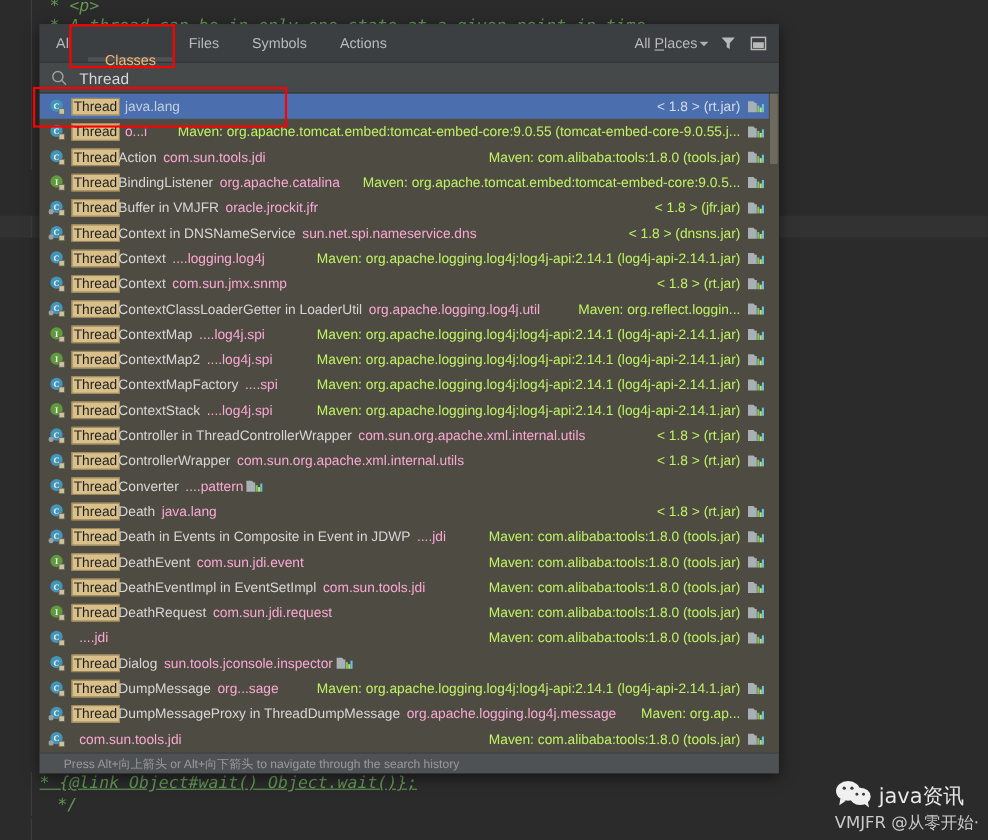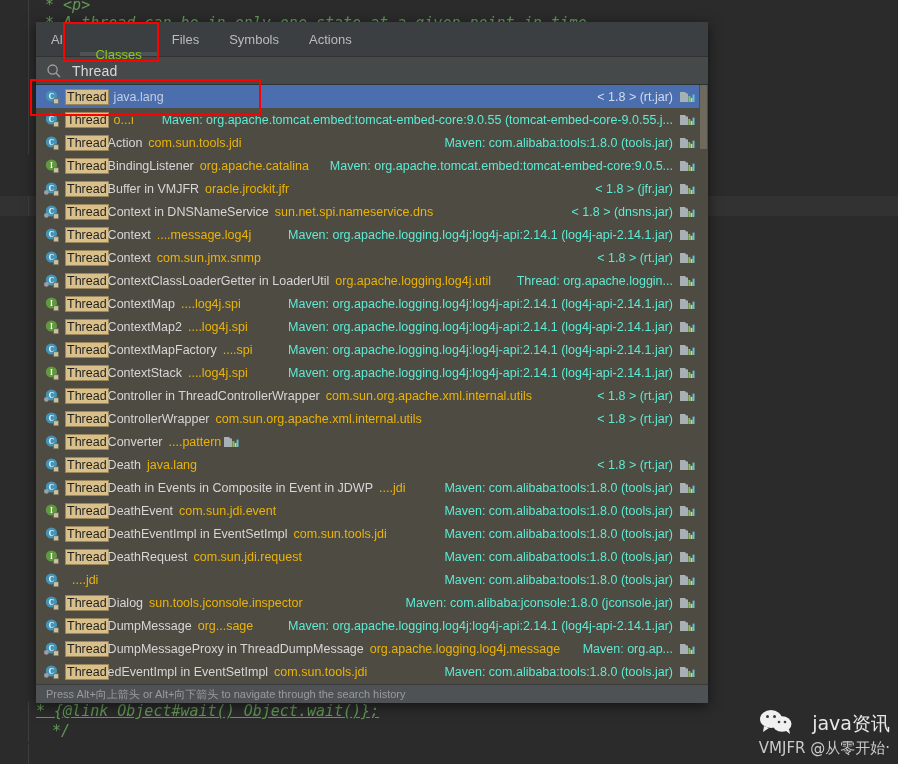--- a/index.html
+++ b/index.html
@@ -84,21 +84,21 @@
     display: flex;
     align-items: center;
     padding: 0 15px;
     font-size: 13px;
     color: #bbbbbb;
     cursor: default;
     user-select: none;
   }
   .se-tab.active {
     background: #4e5254;
-    color: #84cc16;
+    color: #fdba74;
     margin-top: 30px;
   }
   .tab-spacer { flex: 1 1 auto; }
   .se-right {
     display: flex;
     align-items: center;
     gap: 9px;
     padding-right: 10px;
   }
   .places-label {
@@ -179,28 +179,28 @@
   .se-row.selected .se-name { color: #ffffff; }
   .se-name .match {
     background: #d9c08a;
     color: #1f1f1f;
     border: 1px solid #9a8659;
     padding: 0 1px;
     margin: 0 -1px;
   }
   .se-pkg {
     font-size: 12.5px;
-    color: #eab308;
+    color: #f9a8d4;
     margin-left: 6px;
     flex: 0 0 auto;
   }
   .se-row.selected .se-pkg { color: #c3cede; }
   .se-loc {
     font-size: 12.5px;
-    color: #5eead4;
+    color: #bef264;
     margin-left: auto;
     padding-left: 14px;
     padding-right: 4px;
     flex: 0 1 auto;
     overflow: hidden;
     text-overflow: ellipsis;
     text-align: right;
   }
   .se-row.selected .se-loc { color: #d3dcea; }
   .se-jar {
@@ -225,21 +225,21 @@
     background: #6e6a5e;
     border-radius: 1px;
   }
 
   
   #se-footer {
     height: 18px;
     background: #4e5254;
     display: flex;
     align-items: center;
-    padding-left: 10px;
+    padding-left: 22px;
     border-top: 1px solid #393b3d;
   }
   #se-hint {
     font-size: 11px;
     color: #9a9a9a;
   }
 
   
   .redbox {
     position: absolute;
@@ -253,21 +253,21 @@
   #watermark {
     position: absolute;
     right: 8px;
     bottom: 6px;
     text-align: center;
     user-select: none;
   }
   #wm-top {
     display: flex;
     align-items: center;
-    justify-content: space-between;
+    justify-content: flex-start;
     gap: 6px;
   }
   #wm-text {
     font-size: 19px;
     color: #e8e8e8;
     font-family: "DejaVu Sans", sans-serif;
   }
   #wm-sub {
     font-size: 15px;
     color: #c9c9c9;
@@ -328,20 +328,36 @@
           <span>Files</span>
         </div>
         <div class="se-tab">
           <span>Symbols</span>
         </div>
         <div class="se-tab">
           <span>Actions</span>
         </div>
       </div>
     <div class="tab-spacer"></div>
+    <div class="se-right">
+      <div class="places-label">
+        <span>All </span><u>P</u><span>laces</span><span class="chev"></span>
+      </div>
+      <div class="icon-btn">
+        <svg width="14" height="14" viewBox="0 0 14 14" aria-hidden="true">
+          <polygon points="1,2 13,2 8.4,7.4 8.4,12.6 5.6,11 5.6,7.4" fill="#b9b9b9"></polygon>
+        </svg>
+      </div>
+      <div class="icon-btn">
+        <svg width="15" height="15" viewBox="0 0 15 15" aria-hidden="true">
+          <rect x="1" y="2" width="13" height="11" fill="none" stroke="#b9b9b9" stroke-width="1.4"></rect>
+          <rect x="2.6" y="6.4" width="9.8" height="5.2" fill="#b9b9b9"></rect>
+        </svg>
+      </div>
+    </div>
   </div>
 
   <div id="se-search">
     <span class="mag">
       <svg width="16" height="16" viewBox="0 0 16 16" aria-hidden="true">
         <circle cx="6.6" cy="6.6" r="4.6" fill="none" stroke="#a0a0a0" stroke-width="1.3"></circle>
         <line x1="10" y1="10" x2="14" y2="14" stroke="#a0a0a0" stroke-width="1.3"></line>
       </svg>
     </span>
     <span id="se-query">Thread</span>
@@ -447,21 +463,21 @@
               <rect x="13.6" y="5.6" width="1.9" height="7.4" fill="#5ec8e0"></rect>
             </svg></span>
         </div>
         <div class="se-row">
           <span class="se-icon"><svg width="16" height="16" viewBox="0 0 16 16">
               <circle cx="7.4" cy="7" r="5.6" fill="#4295b8"></circle>
               <text x="7.4" y="10" text-anchor="middle" font-size="7.5" font-family="&quot;Liberation Serif&quot;, serif" font-weight="bold" fill="#ffffff">C</text>
               <rect x="9.6" y="9.8" width="5" height="5" fill="#c9c3a4" stroke="#6b6650" stroke-width="0.7"></rect>
             </svg></span>
           <span class="se-name"><span class="match">Thread</span>Context</span>
-          <span class="se-pkg">....message.log4j</span>
+          <span class="se-pkg">....logging.log4j</span>
           <span class="se-loc">Maven: org.apache.logging.log4j:log4j-api:2.14.1 (log4j-api-2.14.1.jar)</span>
           <span class="se-jar"><svg width="16" height="16" viewBox="0 0 16 16">
               <path d="M1 3 H6 L7.4 4.6 H9 V13 H1 Z" fill="#a7b0b5"></path>
               <rect x="9.4" y="7" width="1.9" height="6" fill="#7ec46a"></rect>
               <rect x="11.6" y="8.8" width="1.9" height="4.2" fill="#d8d86a"></rect>
               <rect x="13.6" y="5.6" width="1.9" height="7.4" fill="#5ec8e0"></rect>
             </svg></span>
         </div>
         <div class="se-row">
           <span class="se-icon"><svg width="16" height="16" viewBox="0 0 16 16">
@@ -481,21 +497,21 @@
         </div>
         <div class="se-row">
           <span class="se-icon"><svg width="16" height="16" viewBox="0 0 16 16">
               <circle cx="7.4" cy="7" r="5.6" fill="#4295b8"></circle>
               <text x="7.4" y="10" text-anchor="middle" font-size="7.5" font-family="&quot;Liberation Serif&quot;, serif" font-weight="bold" fill="#ffffff">C</text>
               <circle cx="2.4" cy="11.4" r="2.4" fill="#9aa0a6"></circle>
               <rect x="9.6" y="9.8" width="5" height="5" fill="#c9c3a4" stroke="#6b6650" stroke-width="0.7"></rect>
             </svg></span>
           <span class="se-name"><span class="match">Thread</span>ContextClassLoaderGetter in LoaderUtil</span>
           <span class="se-pkg">org.apache.logging.log4j.util</span>
-          <span class="se-loc">Thread: org.apache.loggin...</span>
+          <span class="se-loc">Maven: org.reflect.loggin...</span>
           <span class="se-jar"><svg width="16" height="16" viewBox="0 0 16 16">
               <path d="M1 3 H6 L7.4 4.6 H9 V13 H1 Z" fill="#a7b0b5"></path>
               <rect x="9.4" y="7" width="1.9" height="6" fill="#7ec46a"></rect>
               <rect x="11.6" y="8.8" width="1.9" height="4.2" fill="#d8d86a"></rect>
               <rect x="13.6" y="5.6" width="1.9" height="7.4" fill="#5ec8e0"></rect>
             </svg></span>
         </div>
         <div class="se-row">
           <span class="se-icon"><svg width="16" height="16" viewBox="0 0 16 16">
               <circle cx="7.4" cy="7" r="5.6" fill="#5f9a3c"></circle>
@@ -705,21 +721,20 @@
             </svg></span>
         </div>
         <div class="se-row">
           <span class="se-icon"><svg width="16" height="16" viewBox="0 0 16 16">
               <circle cx="7.4" cy="7" r="5.6" fill="#4295b8"></circle>
               <text x="7.4" y="10" text-anchor="middle" font-size="7.5" font-family="&quot;Liberation Serif&quot;, serif" font-weight="bold" fill="#ffffff">C</text>
               <rect x="9.6" y="9.8" width="5" height="5" fill="#c9c3a4" stroke="#6b6650" stroke-width="0.7"></rect>
             </svg></span>
           <span class="se-name"><span class="match">Thread</span>Dialog</span>
           <span class="se-pkg">sun.tools.jconsole.inspector</span>
-          <span class="se-loc">Maven: com.alibaba:jconsole:1.8.0 (jconsole.jar)</span>
           <span class="se-jar"><svg width="16" height="16" viewBox="0 0 16 16">
               <path d="M1 3 H6 L7.4 4.6 H9 V13 H1 Z" fill="#a7b0b5"></path>
               <rect x="9.4" y="7" width="1.9" height="6" fill="#7ec46a"></rect>
               <rect x="11.6" y="8.8" width="1.9" height="4.2" fill="#d8d86a"></rect>
               <rect x="13.6" y="5.6" width="1.9" height="7.4" fill="#5ec8e0"></rect>
             </svg></span>
         </div>
         <div class="se-row">
           <span class="se-icon"><svg width="16" height="16" viewBox="0 0 16 16">
               <circle cx="7.4" cy="7" r="5.6" fill="#4295b8"></circle>
@@ -753,21 +768,20 @@
               <rect x="13.6" y="5.6" width="1.9" height="7.4" fill="#5ec8e0"></rect>
             </svg></span>
         </div>
         <div class="se-row">
           <span class="se-icon"><svg width="16" height="16" viewBox="0 0 16 16">
               <circle cx="7.4" cy="7" r="5.6" fill="#4295b8"></circle>
               <text x="7.4" y="10" text-anchor="middle" font-size="7.5" font-family="&quot;Liberation Serif&quot;, serif" font-weight="bold" fill="#ffffff">C</text>
               <circle cx="2.4" cy="11.4" r="2.4" fill="#9aa0a6"></circle>
               <rect x="9.6" y="9.8" width="5" height="5" fill="#c9c3a4" stroke="#6b6650" stroke-width="0.7"></rect>
             </svg></span>
-          <span class="se-name"><span class="match">Thread</span>edEventImpl in EventSetImpl</span>
           <span class="se-pkg">com.sun.tools.jdi</span>
           <span class="se-loc">Maven: com.alibaba:tools:1.8.0 (tools.jar)</span>
           <span class="se-jar"><svg width="16" height="16" viewBox="0 0 16 16">
               <path d="M1 3 H6 L7.4 4.6 H9 V13 H1 Z" fill="#a7b0b5"></path>
               <rect x="9.4" y="7" width="1.9" height="6" fill="#7ec46a"></rect>
               <rect x="11.6" y="8.8" width="1.9" height="4.2" fill="#d8d86a"></rect>
               <rect x="13.6" y="5.6" width="1.9" height="7.4" fill="#5ec8e0"></rect>
             </svg></span>
         </div>
       </div>

